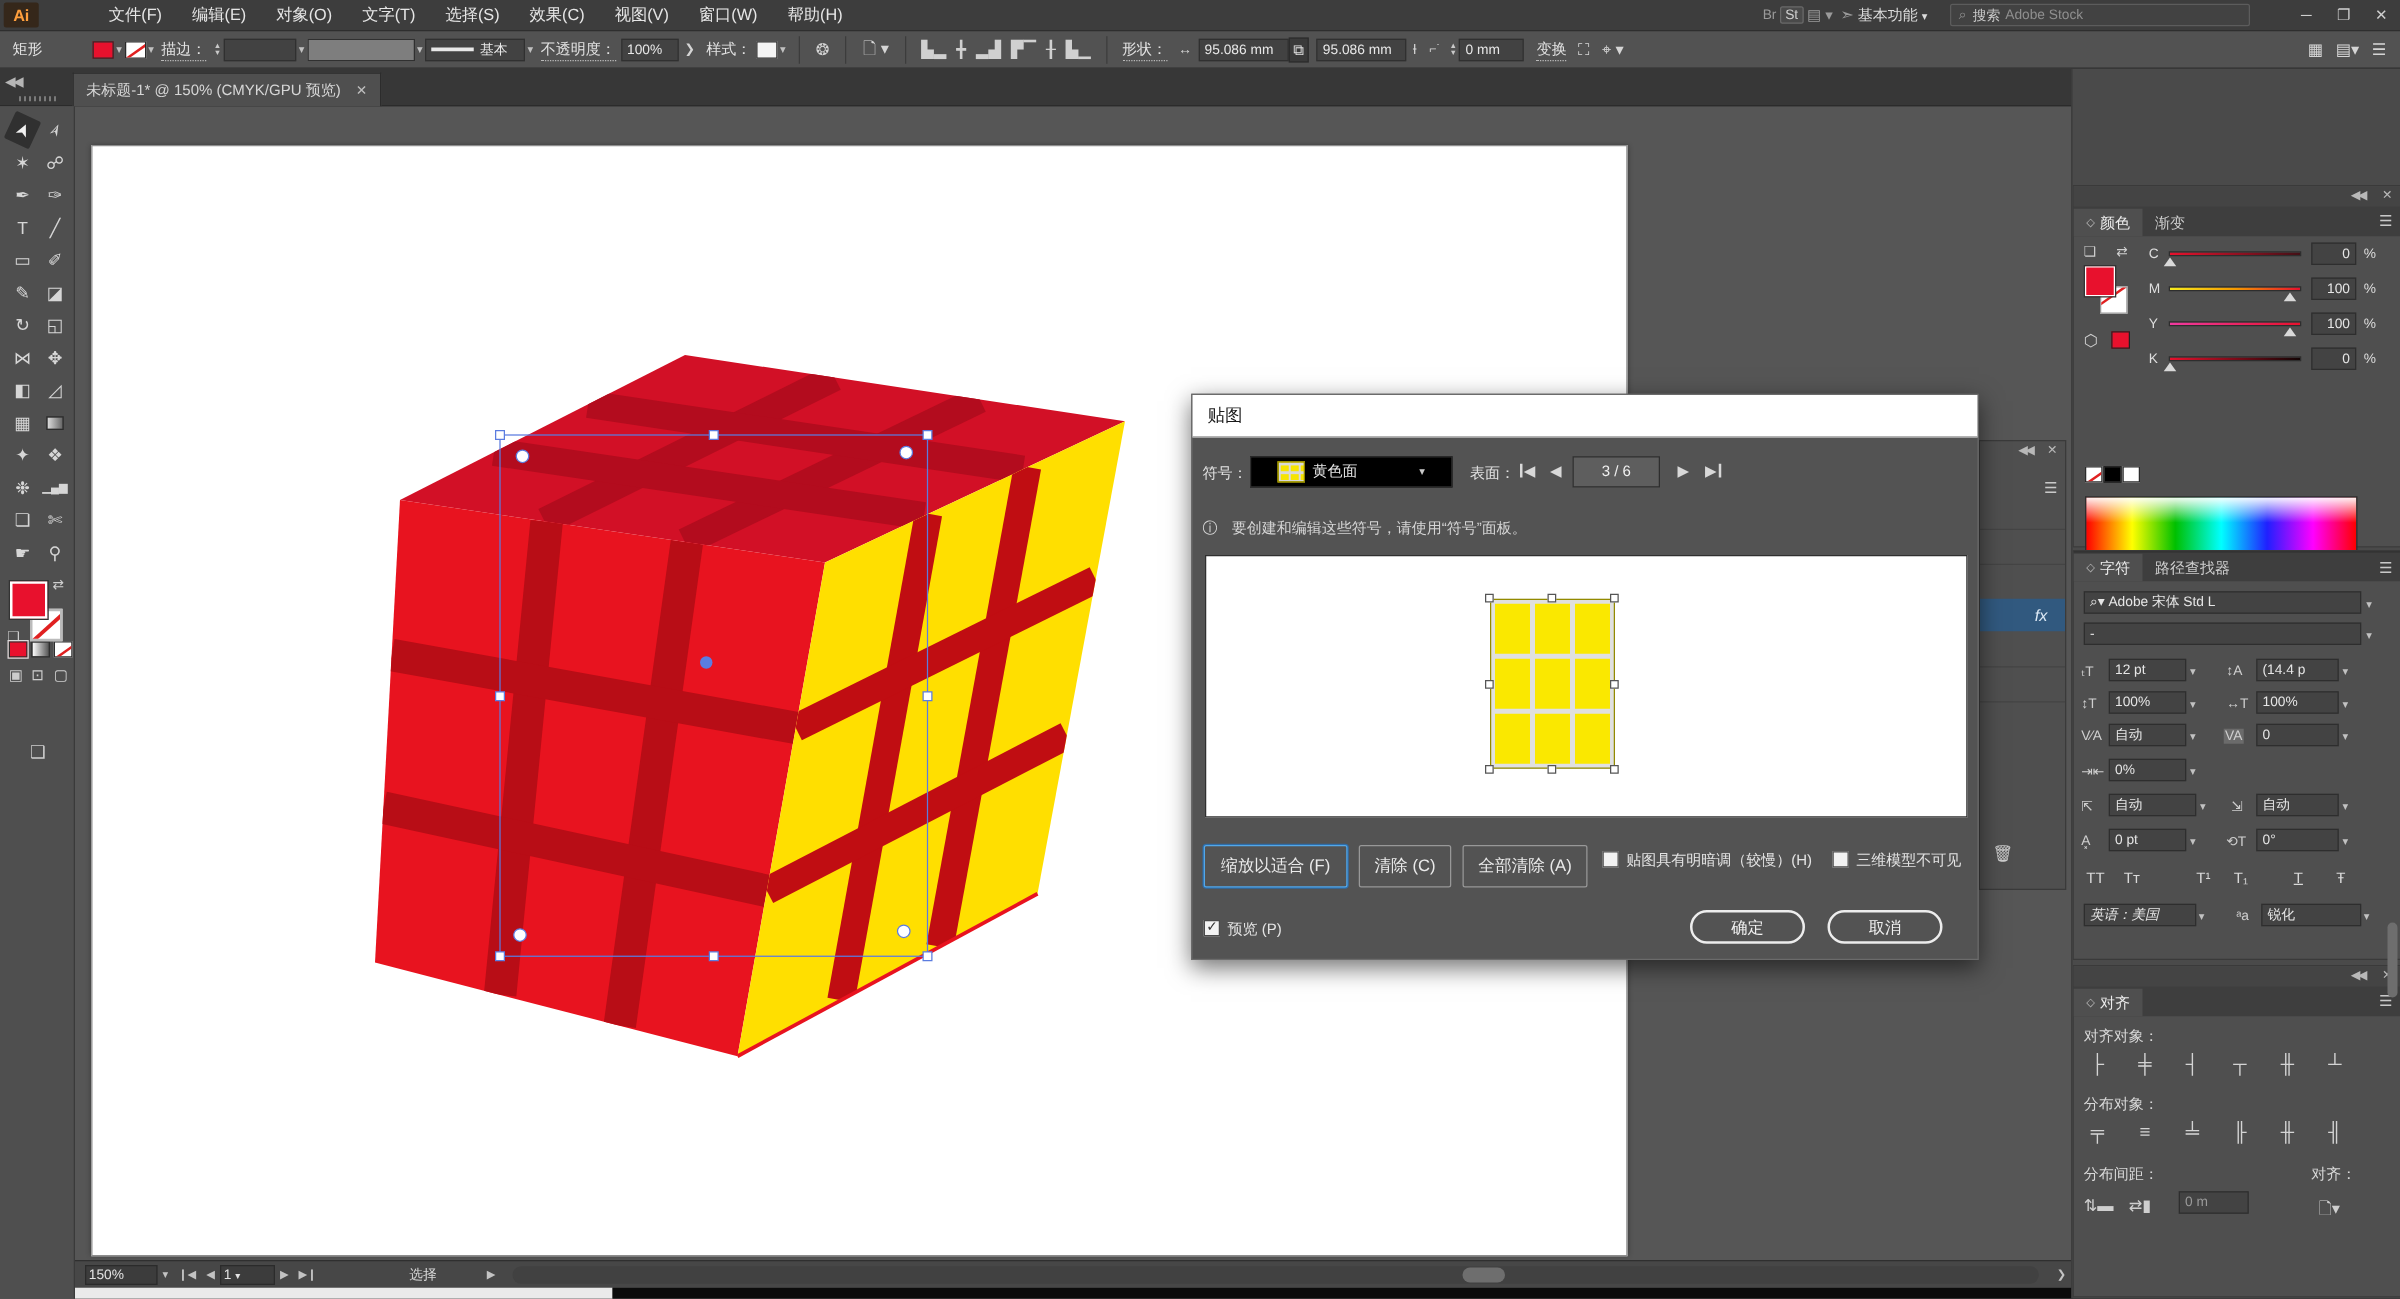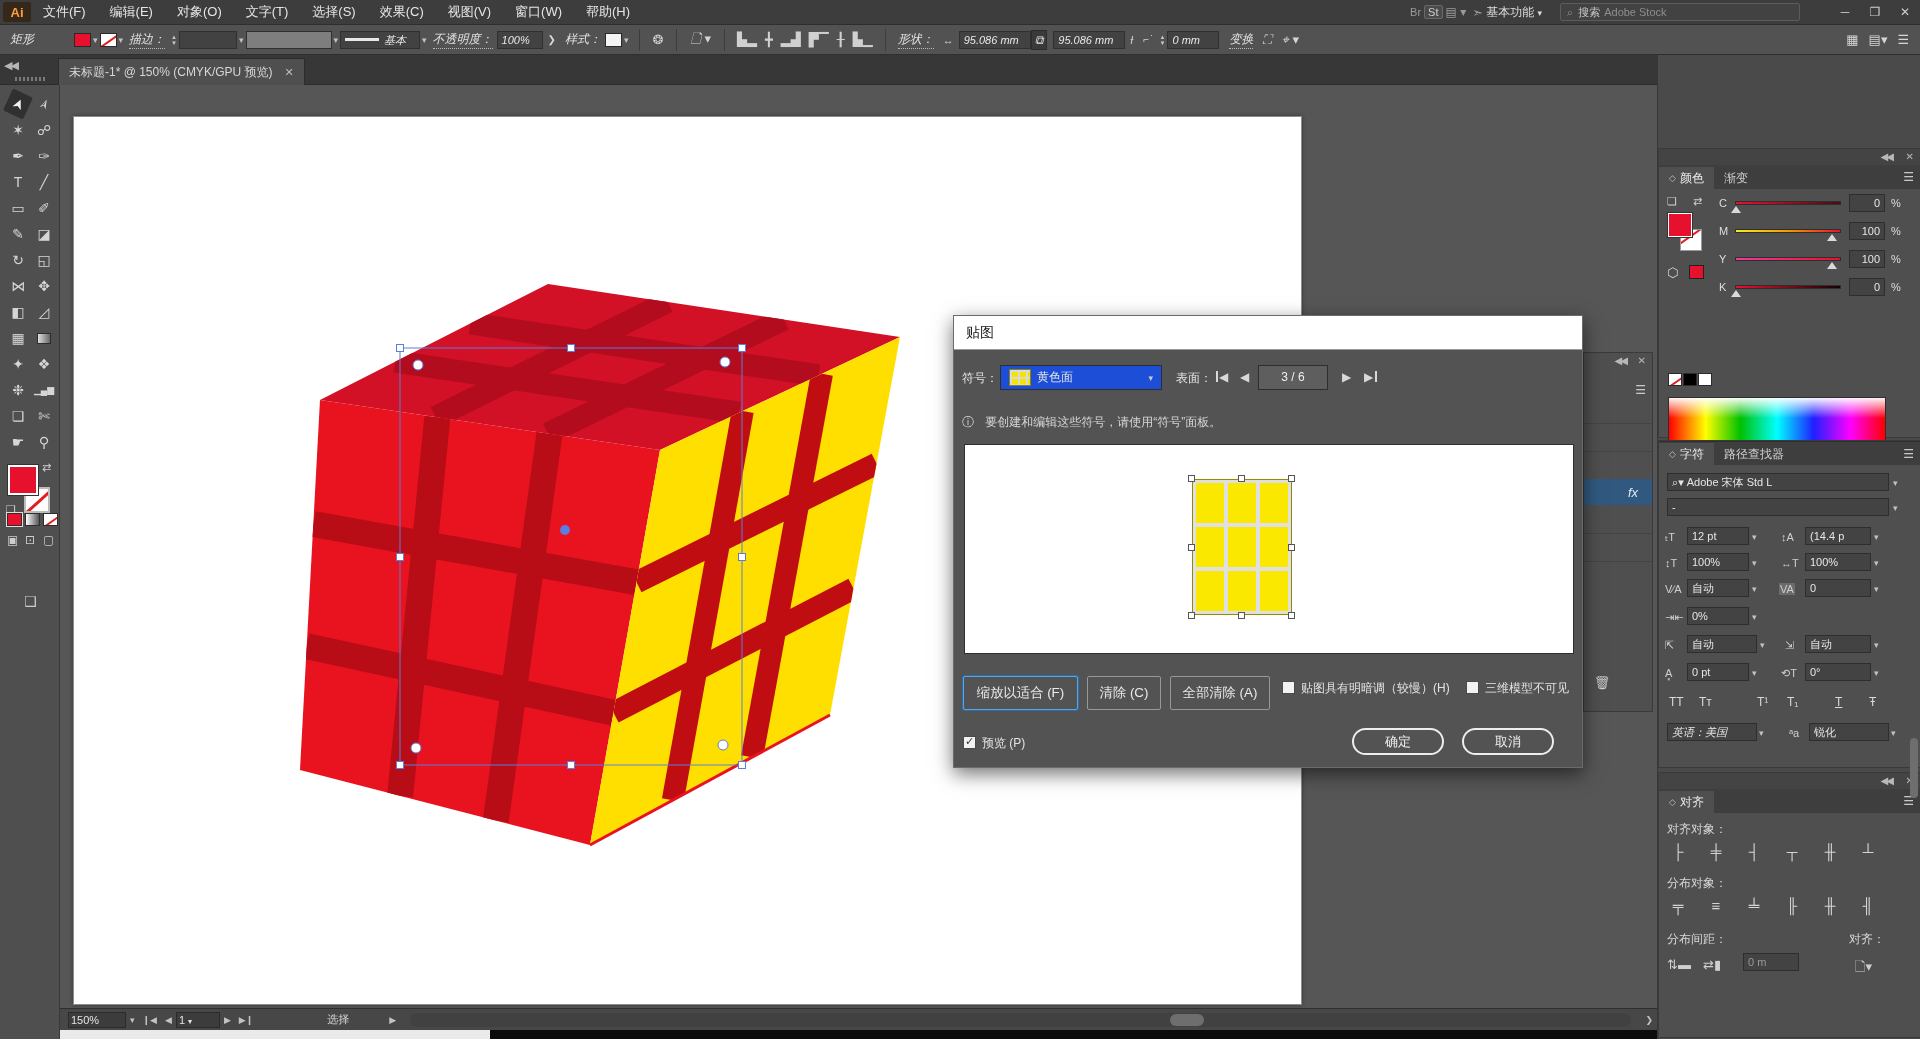--- a/index.html
+++ b/index.html
@@ -17,21 +17,21 @@
   .mb-right { position:absolute; right:0; top:0; height:24px; display:flex; align-items:center; }
   .mb-ic { color:#9a9a9a; font-size:11px; margin:0 3px; }
   .mb-box { border:1px solid #6a6a6a; border-radius:2px; padding:0 3px; font-size:11px; color:#cfcfcf; background:#4a4a4a; }
   #workspace { color:#dcdcdc; font-size:12px; margin-right:18px; }
   #searchbox { width:240px; height:18px; background:#424242; border:1px solid #5c5c5c; border-radius:2px;
     color:#8f8f8f; font-size:11px; display:flex; align-items:center; padding:0 6px; margin-right:30px; }
   .winbtn { width:30px; text-align:center; color:#cfcfcf; font-size:12px; }
 
   
   #controlbar { left:0; top:24px; width:1920px; height:31px; background:#525252; border-top:1px solid #2e2e2e;
-    border-bottom:1px solid #2f2f2f; display:flex; align-items:center; color:#e2e2e2; font-size:12px; z-index:39;font-style:italic; }
+    border-bottom:1px solid #2f2f2f; display:flex; align-items:center; color:#e2e2e2; font-size:12px; z-index:39; }
   .cb-label { margin:0 4px; white-space:nowrap; }
   .cb-underline { border-bottom:1px dotted #b9b9b9; }
   .cb-field { background:#424242; border:1px solid #303030; height:18px; line-height:16px; padding:0 4px;
     color:#e8e8e8; font-size:11px; }
   .cb-chevron { color:#c0c0c0; font-size:9px; margin:0 2px; }
   .cb-sep { width:1px; height:22px; background:#3c3c3c; margin:0 8px; }
   .swatch { width:17px; height:14px; border:1px solid #2a2a2a; display:inline-block; }
   .sw-none { background:#fff; position:relative; overflow:hidden; }
   .sw-none::after { content:""; position:absolute; left:-3px; top:5px; width:26px; height:2px; background:#e02020; transform:rotate(-35deg); }
   .stepper { display:inline-flex; flex-direction:column; justify-content:center; color:#c9c9c9; font-size:6px; line-height:6px; margin:0 2px; }
@@ -123,22 +123,22 @@
   #fx-row { position:absolute; left:0; top:126px; width:68px; height:26px; background:#31597f; color:#dce9f5;
     font-style:italic; font-size:13px; display:flex; align-items:center; justify-content:flex-end; padding-right:14px; }
   .ap-line { position:absolute; left:0; width:68px; height:1px; background:#444; }
 
   
   #dialog { left:953px; top:315px; width:630px; height:453px; background:#535353; border:1px solid #6b6b6b;
     box-shadow:0 6px 18px rgba(0,0,0,.55); z-index:50; font-size:12px; color:#e3e3e3; }
   #dlg-title { height:34px; background:#ffffff; color:#1a1a1a; font-size:14px; display:flex; align-items:center;
     padding-left:12px; border-bottom:1px solid #9a9a9a; }
   .dlg-row1 { position:absolute; top:48px; left:0; width:100%; height:28px; }
-  #sym-dd { position:absolute; left:46px; top:1px; width:162px; height:25px; background:#1d4ed8; border:1px solid #2e2e2e;
-    display:flex; align-items:center; padding:0 8px; gap:6px;justify-content:center; }
+  #sym-dd { position:absolute; left:46px; top:1px; width:162px; height:25px; background:#000000; border:1px solid #2e2e2e;
+    display:flex; align-items:center; padding:0 21px; gap:6px;justify-content:center; }
   #sym-sw { width:22px; height:17px; background:#f6e400; border:1px solid #8e8400;
     background-image:linear-gradient(#d9d9d9 2px,transparent 2px),linear-gradient(90deg,#d9d9d9 2px,transparent 2px);
     background-size:8px 7px; }
   .nav-ic { color:#d8d8d8; font-size:12px; position:absolute; top:6px; }
   .nav-bar { position:absolute; top:7px; width:2px; height:11px; background:#d8d8d8; }
   #surf-field { position:absolute; left:304px; top:1px; width:70px; height:25px; background:#5e5e5e;
     border:1px solid #2e2e2e; text-align:center; line-height:23px; color:#f0f0f0; }
   #dlg-info { position:absolute; top:98px; left:8px; color:#d5d5d5; }
   #preview { position:absolute; left:10px; top:128px; width:610px; height:210px; background:#ffffff; border:1px solid #2f2f2f; }
   #psym { position:absolute; left:227px; top:34px; width:100px; height:136px; background:#e0e0e0; border:1px solid #938a00; }
@@ -164,21 +164,21 @@
   
   #dock-scroll { position:absolute; right:2px; top:683px; width:8px; height:60px; background:#6e6e6e; border-radius:4px; }
 </style>
 </head>
 <body>
 
 <div id="app">
 
   <div id="menubar" class="abs">
     <div id="ai-logo">Ai</div>
-    <div id="menu-items" style="display:flex;">
+    <div id="menu-items" style="display:flex;margin-left:44px;">
         <div class="menu-item">文件(F)</div>
         <div class="menu-item">编辑(E)</div>
         <div class="menu-item">对象(O)</div>
         <div class="menu-item">文字(T)</div>
         <div class="menu-item">选择(S)</div>
         <div class="menu-item">效果(C)</div>
         <div class="menu-item">视图(V)</div>
         <div class="menu-item">窗口(W)</div>
         <div class="menu-item">帮助(H)</div>
       </div>

